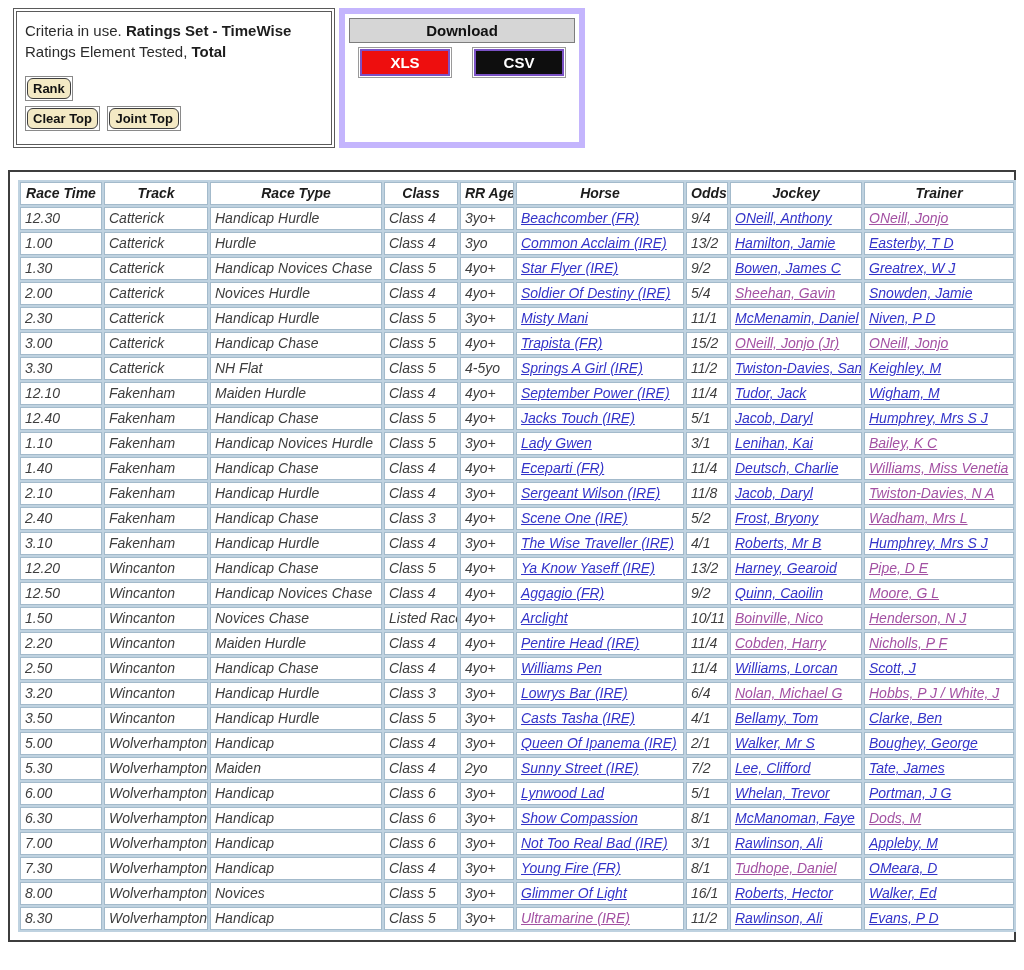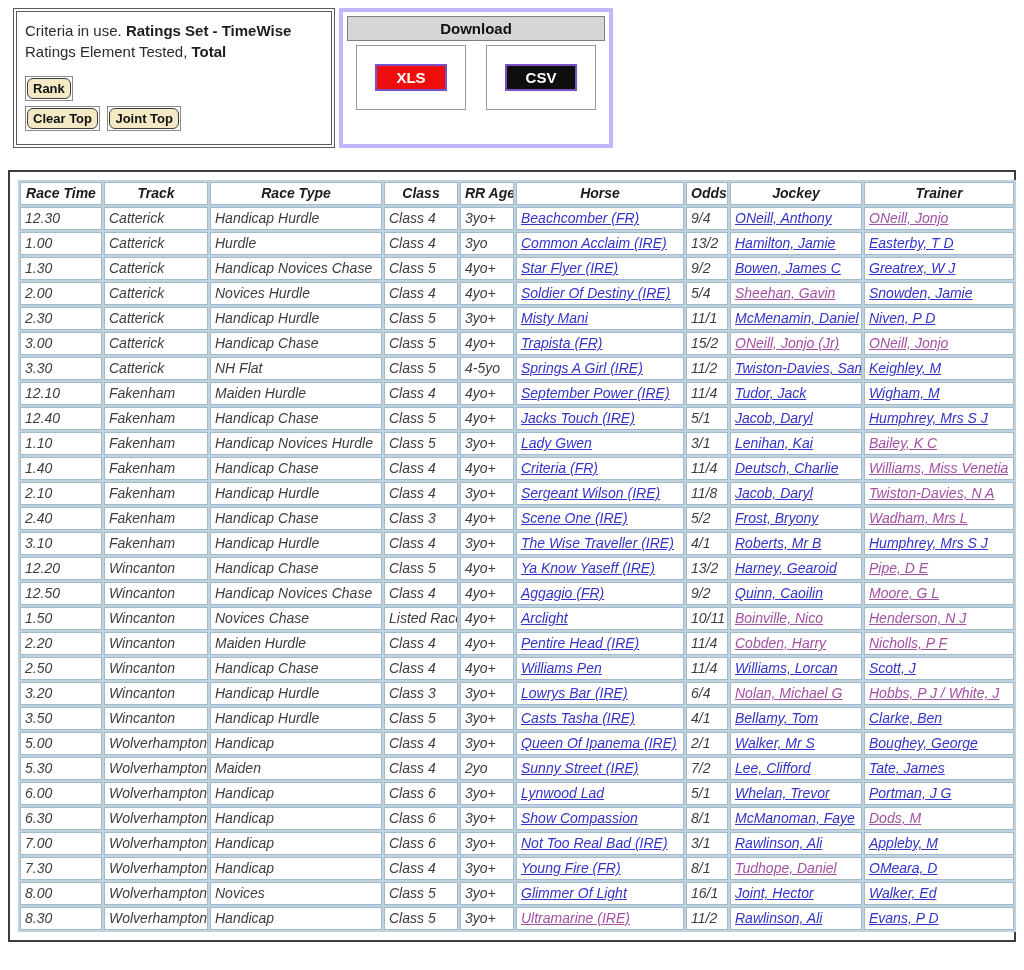--- a/index.html
+++ b/index.html
@@ -9,24 +9,24 @@
   .top{display:flex;align-items:flex-start;margin:8px 0 0 13px;}
   .criteria-outer{width:322px;height:140px;border:1px solid #5a5a5a;padding:2px;box-sizing:border-box;margin-right:4px;}
   .criteria-inner{border:1px solid #5a5a5a;height:100%;box-sizing:border-box;padding:8px 6px 0 8px;}
   .criteria-text{font-size:15px;line-height:21px;color:#2b2b2b;}
   .criteria-text b{color:#1d1d1d;}
   .btn-row{margin-top:14px;}
   .btn-row2{margin-top:5px;}
   .btn-wrap{display:inline-block;border:1px solid #8a8a8a;padding:1px;margin-right:3px;background:#fff;}
   .btn{display:inline-block;background:#f3e9c4;border:1px solid #3e3e3e;border-radius:6px;font-weight:bold;font-size:13px;color:#111;padding:2px 5px;cursor:pointer;font-family:"Liberation Sans",sans-serif;}
 
-  .download-outer{width:274px;height:140px;border:4px solid #c4b5fd;box-sizing:border-box;padding:4px 3px;background:#fff;}
+  .download-outer{width:246px;height:140px;border:6px solid #c4b5fd;box-sizing:border-box;padding:4px 3px;background:#fff;}
   .dl-header{border:1px solid #7d7d7d;background:#d6d6d6;text-align:center;font-weight:bold;font-size:15px;color:#111;padding:3px 0;margin:0 1px;}
   .dl-buttons{display:flex;margin-top:4px;}
-  .dl-btn-wrap{flex:1;border:1px solid #9a9a9a;padding:18px;margin:0 10px;box-sizing:border-box;}
+  .dl-btn-wrap{flex:1;border:1px solid #9a9a9a;padding:1px;margin:0 10px;box-sizing:border-box;}
   .dl-btn{border-style:solid;border-width:2px;color:#fff;font-weight:bold;font-size:15px;text-align:center;padding:3px 0;cursor:pointer;}
 
   
   .table-outer{margin:22px 8px 0 8px;border:2px solid #3d3d3d;padding:8px;box-sizing:border-box;font-style:italic;}
   table.races{width:100%;border-collapse:separate;border-spacing:2px;background:#bfd2e0;table-layout:fixed;}
   table.races th, table.races td{
     background:#ffffff;border:1px solid #a3bacb;
     padding:1px 4px;height:19px;line-height:19px;
     font-size:14px;white-space:nowrap;overflow:hidden;
   }
@@ -217,21 +217,21 @@
     <td><a href="#" class="lnk">Lenihan, Kai</a></td>
     <td><a href="#" class="lnk visited">Bailey, K C</a></td>
   </tr>
 
   <tr>
     <td>1.40</td>
     <td>Fakenham</td>
     <td>Handicap Chase</td>
     <td>Class 4</td>
     <td>4yo+</td>
-    <td><a href="#" class="lnk">Criteria (FR)</a></td>
+    <td><a href="#" class="lnk">Eceparti (FR)</a></td>
     <td>11/4</td>
     <td><a href="#" class="lnk">Deutsch, Charlie</a></td>
     <td><a href="#" class="lnk visited">Williams, Miss Venetia</a></td>
   </tr>
 
   <tr>
     <td>2.10</td>
     <td>Fakenham</td>
     <td>Handicap Hurdle</td>
     <td>Class 4</td>
@@ -424,21 +424,21 @@
   </tr>
 
   <tr>
     <td>8.00</td>
     <td>Wolverhampton</td>
     <td>Novices</td>
     <td>Class 5</td>
     <td>3yo+</td>
     <td><a href="#" class="lnk">Glimmer Of Light</a></td>
     <td>16/1</td>
-    <td><a href="#" class="lnk">Joint, Hector</a></td>
+    <td><a href="#" class="lnk">Roberts, Hector</a></td>
     <td><a href="#" class="lnk">Walker, Ed</a></td>
   </tr>
 
   <tr>
     <td>8.30</td>
     <td>Wolverhampton</td>
     <td>Handicap</td>
     <td>Class 5</td>
     <td>3yo+</td>
     <td><a href="#" class="lnk visited">Ultramarine (IRE)</a></td>

